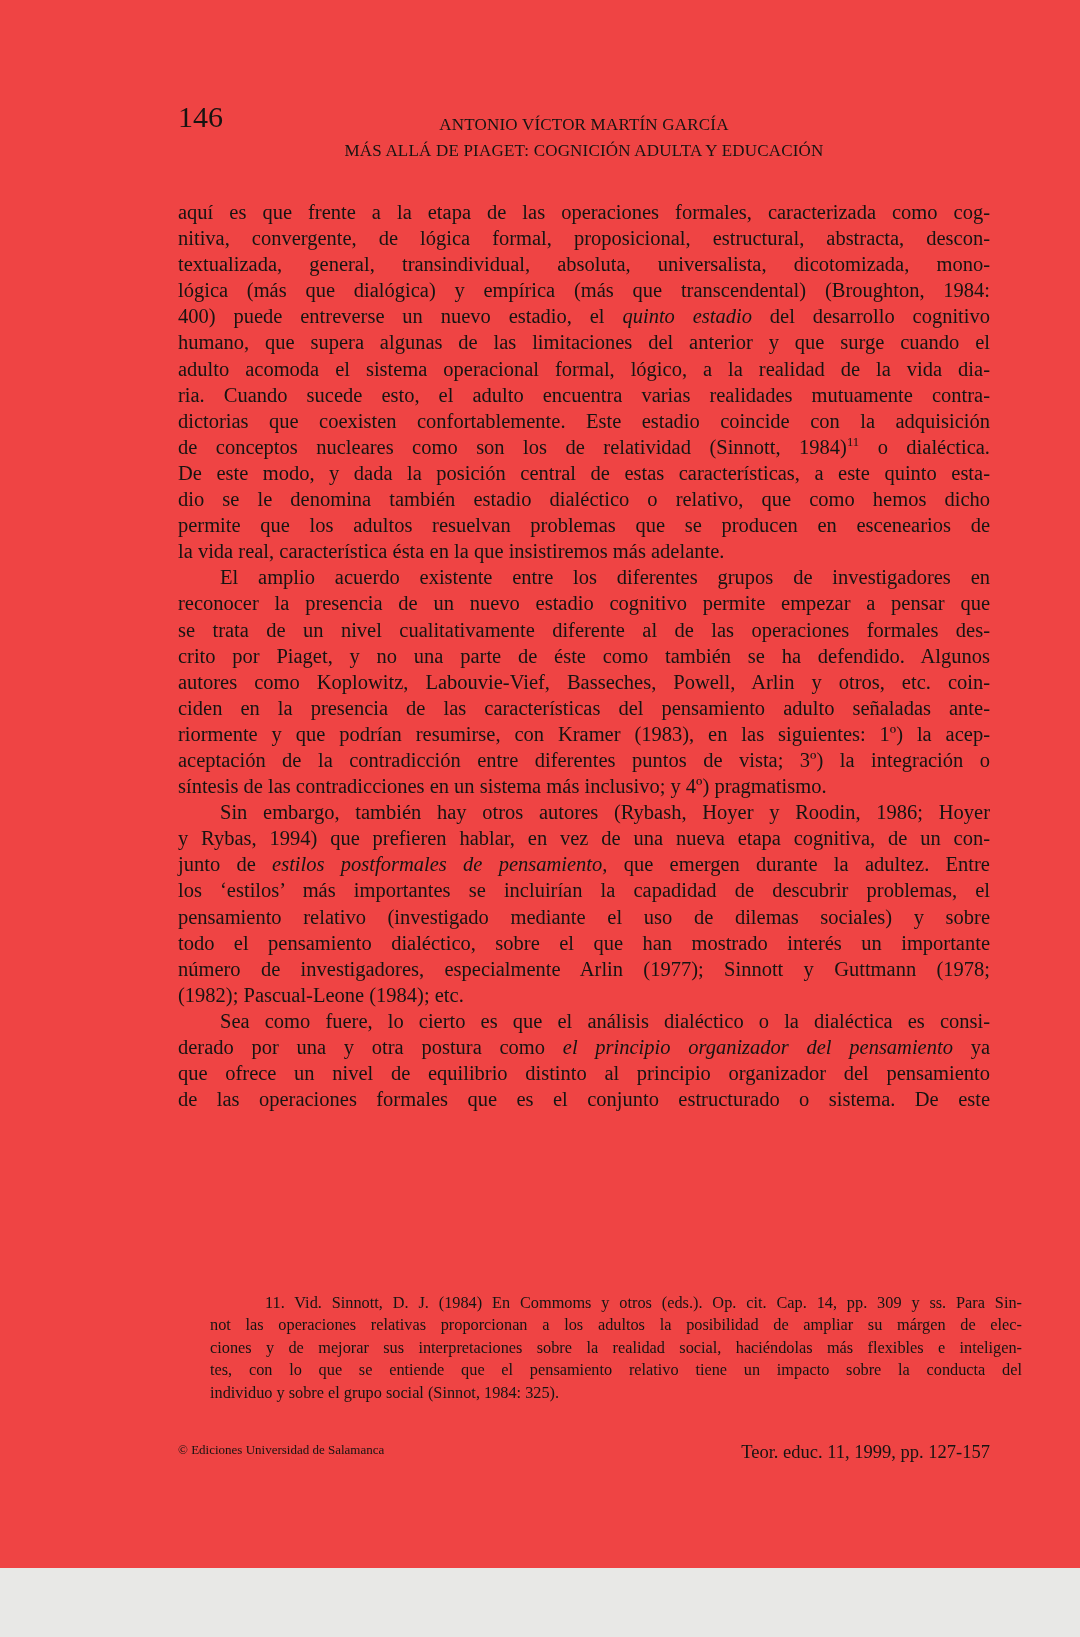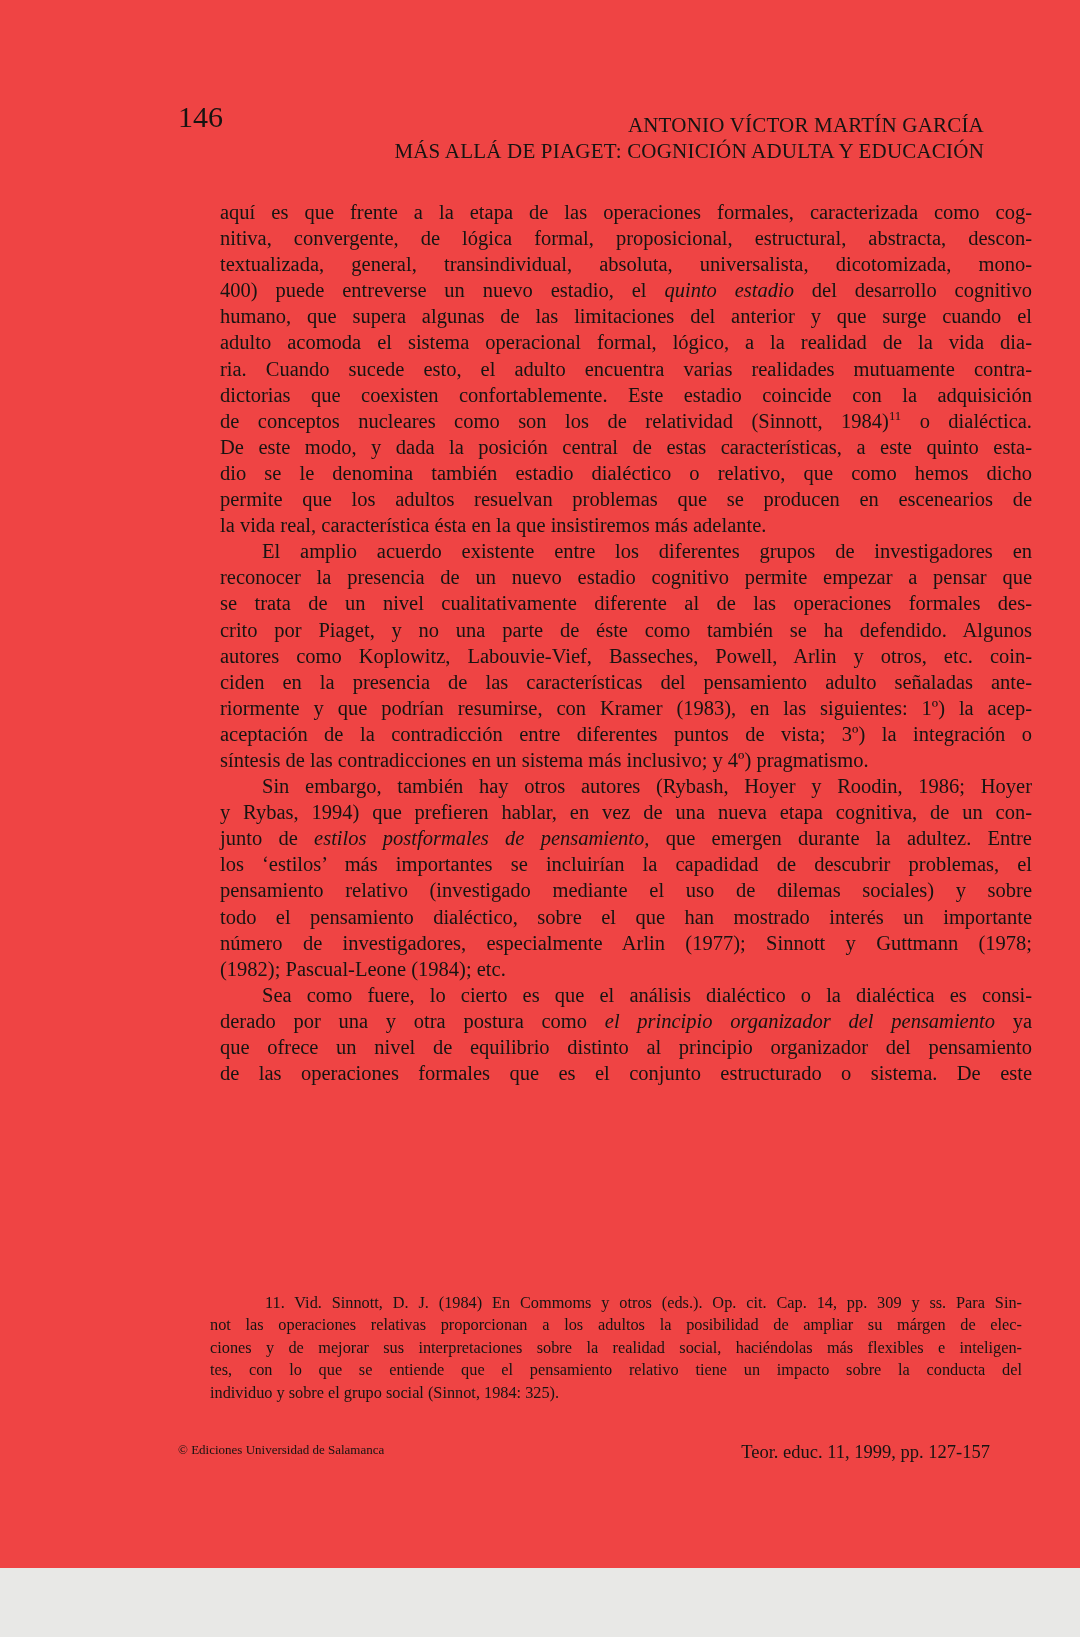--- a/index.html
+++ b/index.html
@@ -19,37 +19,36 @@
   
   .page-number {
     position: absolute;
     left: 178px;
     top: 102px;
     font-size: 30px;
     line-height: 1;
   }
   .running-head {
     position: absolute;
-    left: 172px;
+    left: 178px;
     top: 112px;
     width: 812px;
-    text-align: right;
-    font-size: 21px;
+    text-align: center;
+    font-size: 17px;
     line-height: 26px;
     letter-spacing: 0.2px;
   }
   
   .body-text {
     position: absolute;
     left: 178px;
     top: 199px;
     width: 812px;
     font-size: 20.5px;
     line-height: 26.1px;
-    margin-left: 42px;
   }
   .para { margin: 0; }
   .line {
     text-align: justify;
     text-align-last: justify;
     -moz-text-align-last: justify;
     white-space: normal;
   }
   .line.flush {
     text-align: center;
@@ -99,20 +98,21 @@
   <div class="running-head">
     <div>ANTONIO VÍCTOR MARTÍN GARCÍA</div>
     <div>MÁS ALLÁ DE PIAGET: COGNICIÓN ADULTA Y EDUCACIÓN</div>
   </div>
 
   <div class="body-text">
       <div class="para">
         <div class="line"><span>aquí es que frente a la etapa de las operaciones formales, caracterizada como cog-</span></div>
         <div class="line"><span>nitiva, convergente, de lógica formal, proposicional, estructural, abstracta, descon-</span></div>
         <div class="line"><span>textualizada, general, transindividual, absoluta, universalista, dicotomizada, mono-</span></div>
+        <div class="line"><span>lógica (más que dialógica) y empírica (más que transcendental) (Broughton, 1984:</span></div>
         <div class="line"><span>400) puede entreverse un nuevo estadio, el </span><i>quinto estadio</i><span> del desarrollo cognitivo</span></div>
         <div class="line"><span>humano, que supera algunas de las limitaciones del anterior y que surge cuando el</span></div>
         <div class="line"><span>adulto acomoda el sistema operacional formal, lógico, a la realidad de la vida dia-</span></div>
         <div class="line"><span>ria. Cuando sucede esto, el adulto encuentra varias realidades mutuamente contra-</span></div>
         <div class="line"><span>dictorias que coexisten confortablemente. Este estadio coincide con la adquisición</span></div>
         <div class="line"><span>de conceptos nucleares como son los de relatividad (Sinnott, 1984)</span><sup>11</sup><span> o dialéctica.</span></div>
         <div class="line"><span>De este modo, y dada la posición central de estas características, a este quinto esta-</span></div>
         <div class="line"><span>dio se le denomina también estadio dialéctico o relativo, que como hemos dicho</span></div>
         <div class="line"><span>permite que los adultos resuelvan problemas que se producen en escenearios de</span></div>
         <div class="line flush"><span>la vida real, característica ésta en la que insistiremos más adelante.</span></div>

